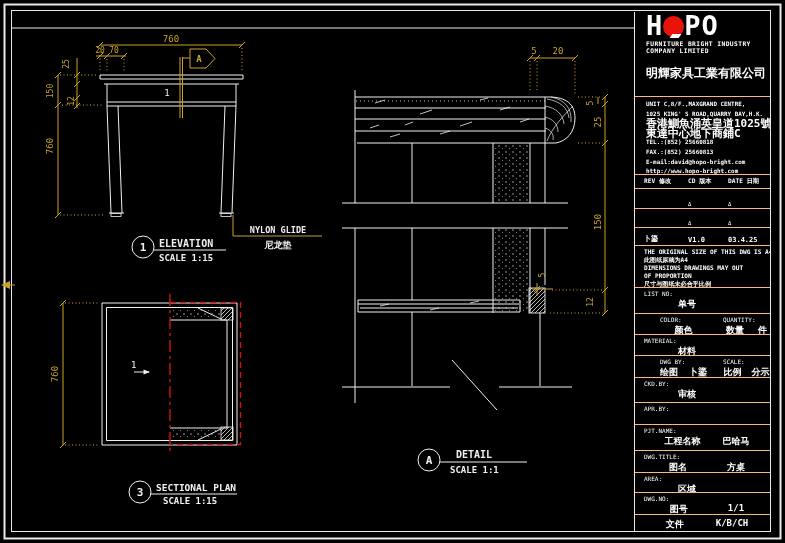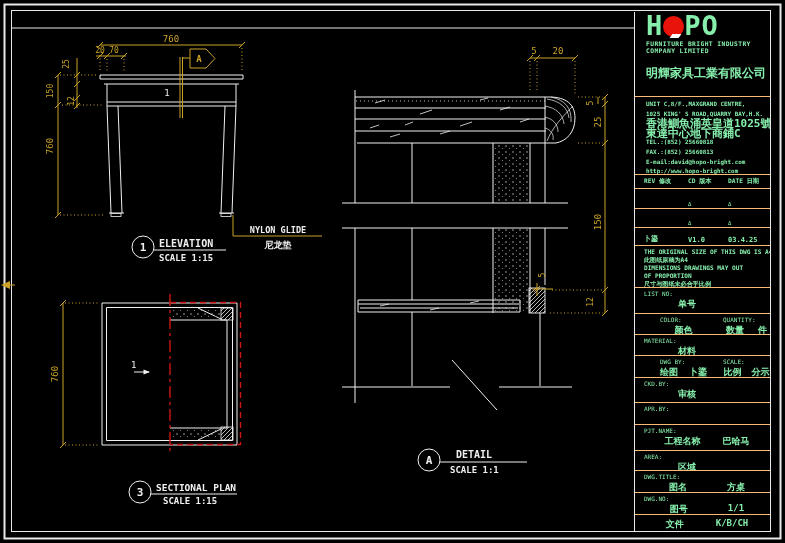--- a/index.html
+++ b/index.html
@@ -1,21 +1,21 @@
 <!DOCTYPE html>
 <html><head>
 <meta charset="utf-8">
 <style>
   * { margin:0; padding:0; box-sizing:border-box; }
   html,body { background:#111; }
   .sheet {
     position:relative; width:785px; height:543px; background:#000;
     overflow:hidden;
     font-family:"DejaVu Sans Mono", monospace;
-    color:#86efac;
+    color:#ffffff;
   }
   .sheet svg { position:absolute; left:0; top:0; }
 
   
   .tb {
     position:absolute; left:634px; top:12px; width:136px; height:519px;
     border-left:1px solid #e9e9e9;
   }
   .tb-sec { border-bottom:1px solid #fdba74; overflow:hidden; }
   .tb-logo { height:85px; padding:1px 2px 0 11px; }
@@ -303,33 +303,33 @@
   </div>
 
   <div class="tb-sec sec-pjt">
     <div class="f-en">PJT.NAME:</div>
     <div class="f-val">
           <span class="cnl">工程名称</span>
           <span>巴哈马</span>
         </div>
   </div>
 
+  <div class="tb-sec sec-dwgtitle">
+    <div class="f-en">DWG.TITLE:</div>
+    <div class="f-val">
+          <span class="cnl">图名</span>
+          <span>方桌</span>
+        </div>
+  </div>
+
   <div class="tb-sec sec-area">
     <div class="f-en">AREA:</div>
     <div class="f-val">
           <span class="cnl">区域</span>
           <span></span>
-        </div>
-  </div>
-
-  <div class="tb-sec sec-dwgtitle">
-    <div class="f-en">DWG.TITLE:</div>
-    <div class="f-val">
-          <span class="cnl">图名</span>
-          <span>方桌</span>
         </div>
   </div>
 
   <div class="tb-sec sec-dwgno">
     <div class="f-en">DWG.NO:</div>
     <div class="f-val">
           <span class="cnl">图号</span>
           <span>1/1</span>
         </div>
   </div>

